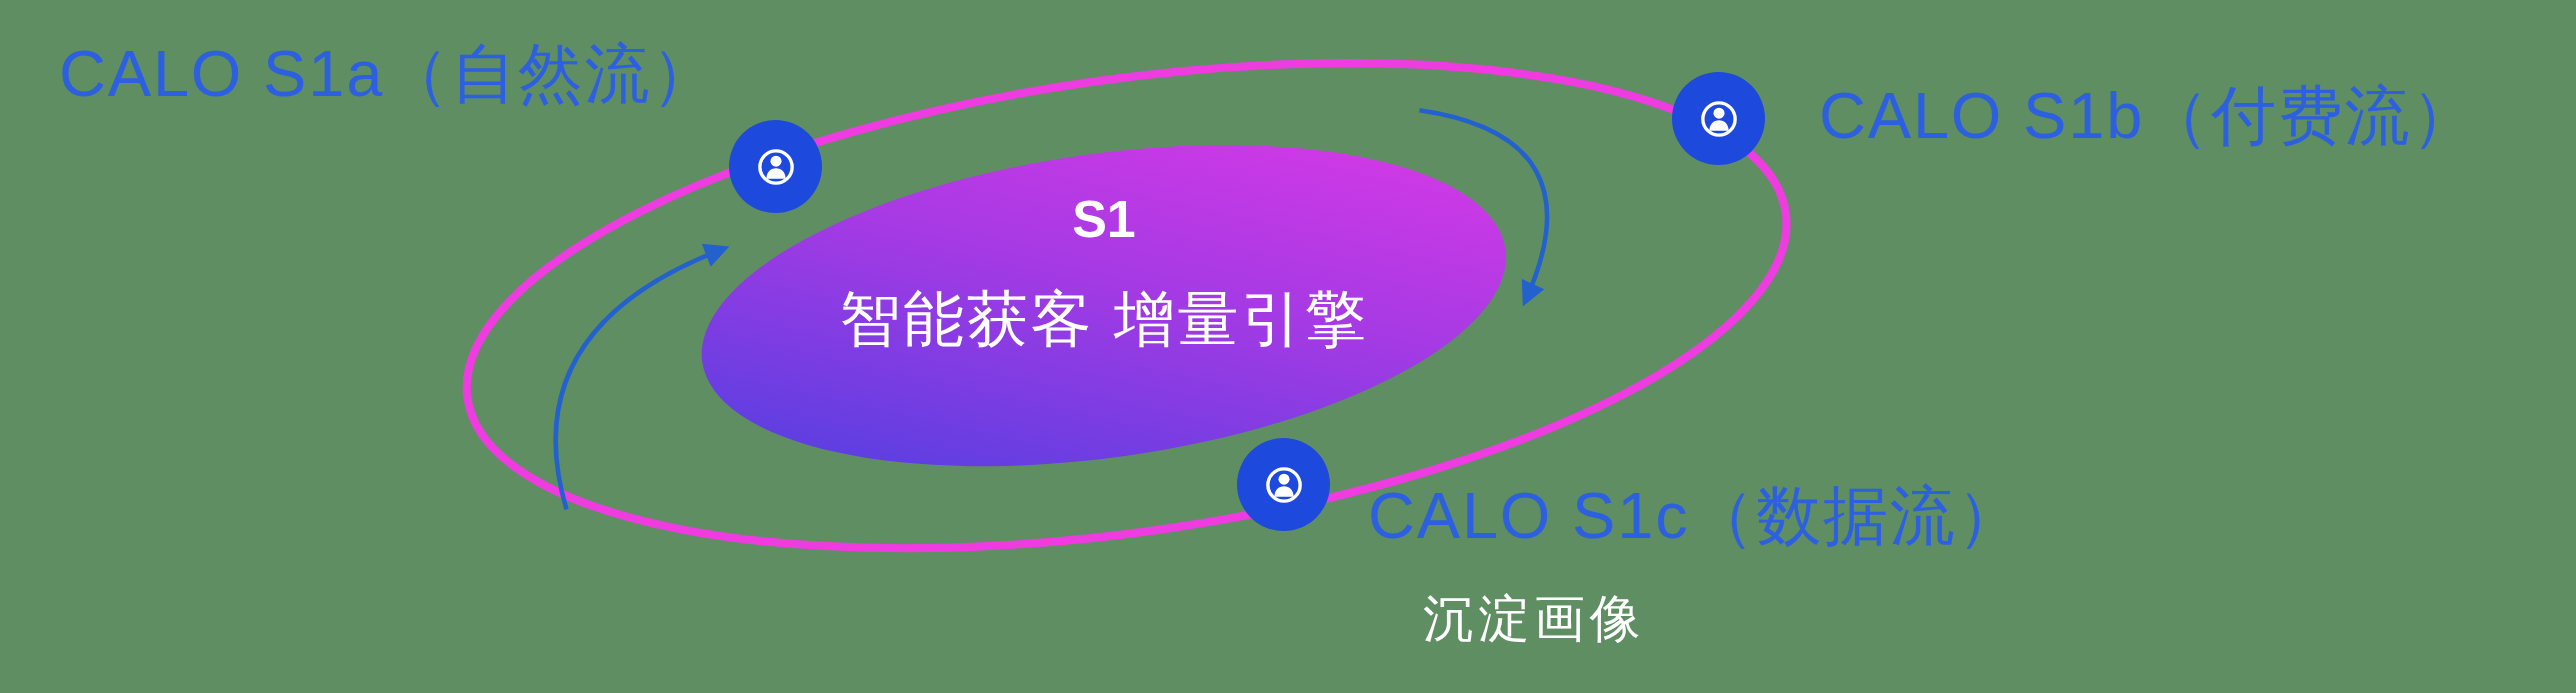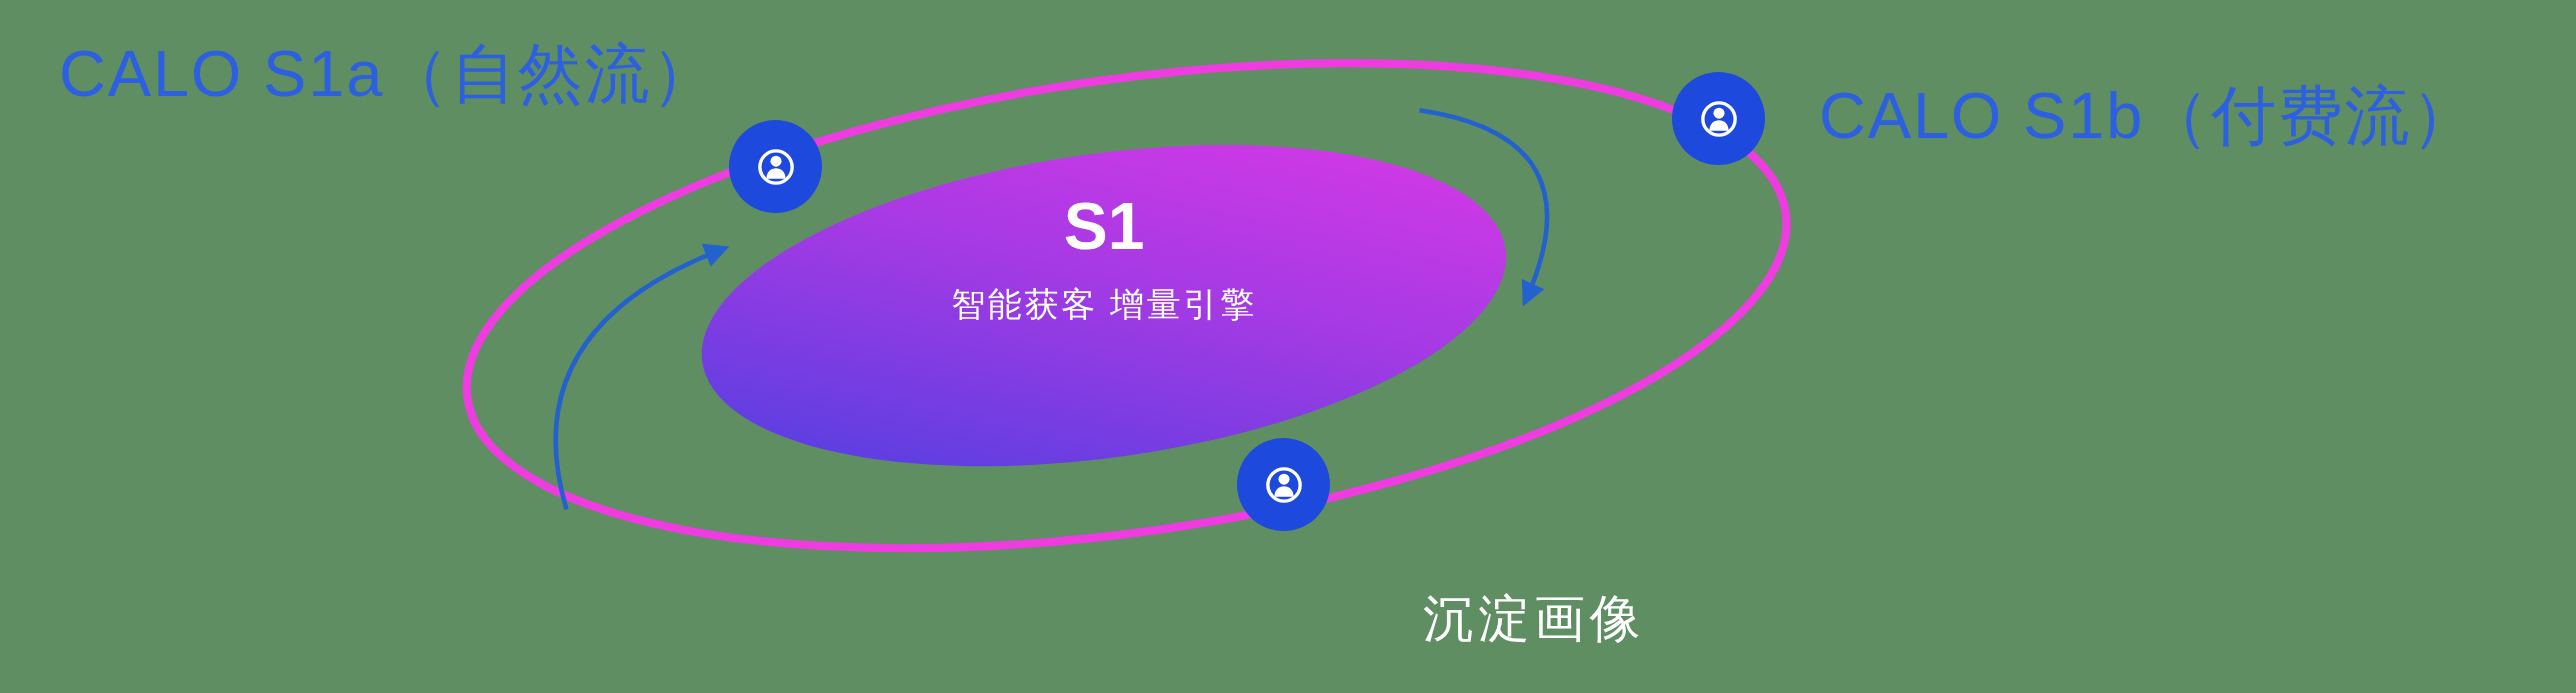--- a/index.html
+++ b/index.html
@@ -29,25 +29,25 @@
   .label{
     position:absolute;color:var(--label-blue);font-size:65px;font-weight:500;
     white-space:nowrap;line-height:1.1;letter-spacing:1.8px;z-index:4;
   }
   .sublabel{
     position:absolute;color:var(--sublabel-white);font-size:51px;font-weight:400;
     white-space:nowrap;line-height:1.1;letter-spacing:4.5px;z-index:4;
   }
   .center-title{
     position:absolute;left:922px;top:193px;width:364px;text-align:center;
-    color:#ffffff;font-size:66px;font-weight:600;line-height:1;z-index:2;
+    color:#ffffff;font-size:52px;font-weight:600;line-height:1;z-index:2;
   }
   .center-sub{
     position:absolute;left:786px;top:286px;width:636px;text-align:center;
-    color:#ffffff;font-size:34px;font-weight:500;line-height:1.1;
+    color:#ffffff;font-size:61px;font-weight:500;line-height:1.1;
     letter-spacing:2.7px;z-index:2;
   }
 </style>
 </head>
 <body>
 
 <div class="stage">
 
   <svg class="layer" width="2576" height="694" viewBox="0 0 2833 763">
     <defs>
@@ -94,16 +94,17 @@
       <circle cx="24" cy="24" r="12.5" fill="none" stroke="#ffffff" stroke-width="2.6"></circle>
       <circle cx="24" cy="19.5" r="4.3" fill="#ffffff"></circle>
       <path d="M16.6 33 C16.6 28 19.8 25 24 25 C28.2 25 31.4 28 31.4 33 Z" fill="#ffffff"></path>
     </svg>
   </div>
 
   <div class="label" style="left:59px;top:38px">CALO S1a（自然流）</div>
 
   <div class="label" style="left:1819px;top:80px">CALO S1b（付费流）</div>
 
+  <div class="label" style="left:1368px;top:480px">CALO S1c（数据流）</div>
   <div class="sublabel" style="left:1423px;top:591px">沉淀画像</div>
 
 </div>
 
 
 </body></html>

